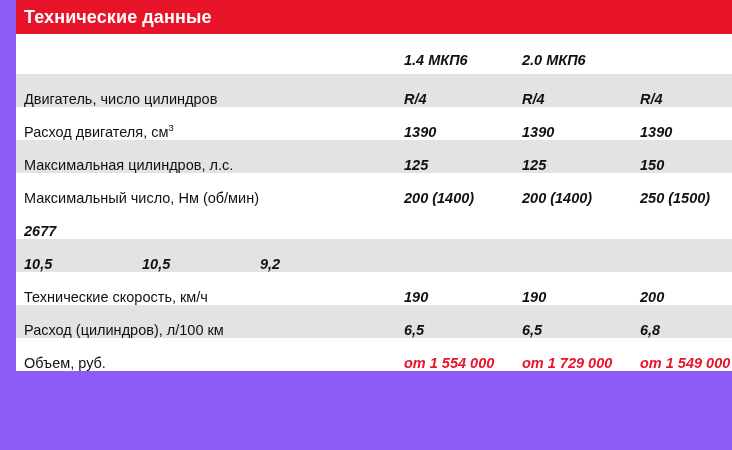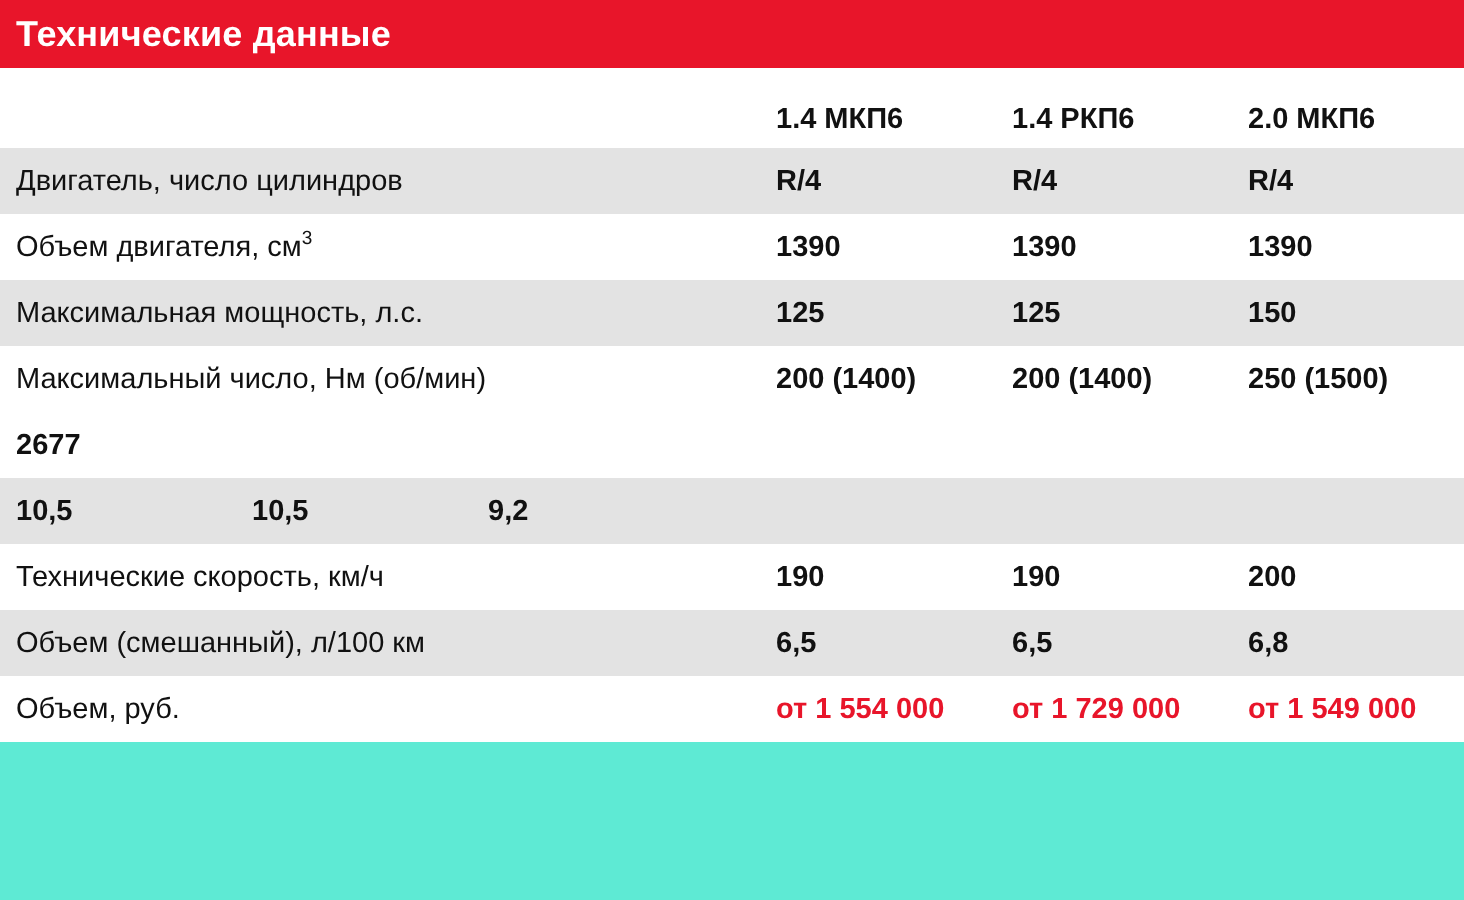--- a/index.html
+++ b/index.html
@@ -12,41 +12,42 @@
     background: #ffffff;
     font-family: "Liberation Sans", sans-serif;
     overflow: hidden;
   }
   .spec-table {
     width: 732px;
     height: 450px;
     box-sizing: border-box;
     display: flex;
     flex-direction: column;
-    background: #5eead4;
+    background: #8b5cf6;
+    padding-left: 16px;
   }
   
   .title-bar {
     background: #e8152a;
     height: 34px;
     display: flex;
     align-items: center;
     padding-left: 8px;
     box-sizing: border-box;
   }
   .title-bar .title-text {
     color: #ffffff;
     font-size: 18px;
     font-weight: bold;
     letter-spacing: 0.1px;
   }
   
   .row {
     display: flex;
-    align-items: center;
+    align-items: flex-end;
     box-sizing: border-box;
     height: 33px;
     padding-left: 8px;
     padding-right: 4px;
   }
   .row.alt {
     background: #e3e3e3;
   }
   .row.plain {
     background: #ffffff;
@@ -58,20 +59,21 @@
     color: #111111;
     white-space: nowrap;
   }
   .col-val {
     width: 118px;
     flex: 0 0 118px;
     font-size: 14.5px;
     font-weight: bold;
     color: #111111;
     white-space: nowrap;
+    font-style: italic;
   }
   .col-val.wide {
     width: 356px;
     flex: 0 0 356px;
   }
   .head-row {
     height: 40px;
     align-items: flex-end;
     padding-bottom: 6px;
   }
@@ -94,40 +96,39 @@
 
 <div class="spec-table">
 
   <div class="title-bar">
     <span class="title-text">Технические данные</span>
   </div>
 
   <div class="row plain head-row">
     <div class="col-label"></div>
     <div class="col-val">1.4 МКП6</div>
-    <div class="col-val">1.4 РКП6</div>
     <div class="col-val">2.0 МКП6</div>
   </div>
 
   <div class="row alt">
     <div class="col-label">Двигатель, число цилиндров</div>
     <div class="col-val">R/4</div>
     <div class="col-val">R/4</div>
     <div class="col-val">R/4</div>
   </div>
 
   <div class="row plain">
-    <div class="col-label"><span>Объем двигателя, см</span><sup>3</sup></div>
+    <div class="col-label"><span>Расход двигателя, см</span><sup>3</sup></div>
     <div class="col-val">1390</div>
     <div class="col-val">1390</div>
     <div class="col-val">1390</div>
   </div>
 
   <div class="row alt">
-    <div class="col-label">Максимальная мощность, л.с.</div>
+    <div class="col-label">Максимальная цилиндров, л.с.</div>
     <div class="col-val">125</div>
     <div class="col-val">125</div>
     <div class="col-val">150</div>
   </div>
 
   <div class="row plain">
     <div class="col-label">Максимальный число, Нм (об/мин)</div>
     <div class="col-val">200 (1400)</div>
     <div class="col-val">200 (1400)</div>
     <div class="col-val">250 (1500)</div>
@@ -145,21 +146,21 @@
   </div>
 
   <div class="row plain">
     <div class="col-label">Технические скорость, км/ч</div>
     <div class="col-val">190</div>
     <div class="col-val">190</div>
     <div class="col-val">200</div>
   </div>
 
   <div class="row alt">
-    <div class="col-label">Объем (смешанный), л/100 км</div>
+    <div class="col-label">Расход (цилиндров), л/100 км</div>
     <div class="col-val">6,5</div>
     <div class="col-val">6,5</div>
     <div class="col-val">6,8</div>
   </div>
 
   <div class="row plain price-row">
     <div class="col-label">Объем, руб.</div>
     <div class="col-val">от 1 554 000</div>
     <div class="col-val">от 1 729 000</div>
     <div class="col-val">от 1 549 000</div>

